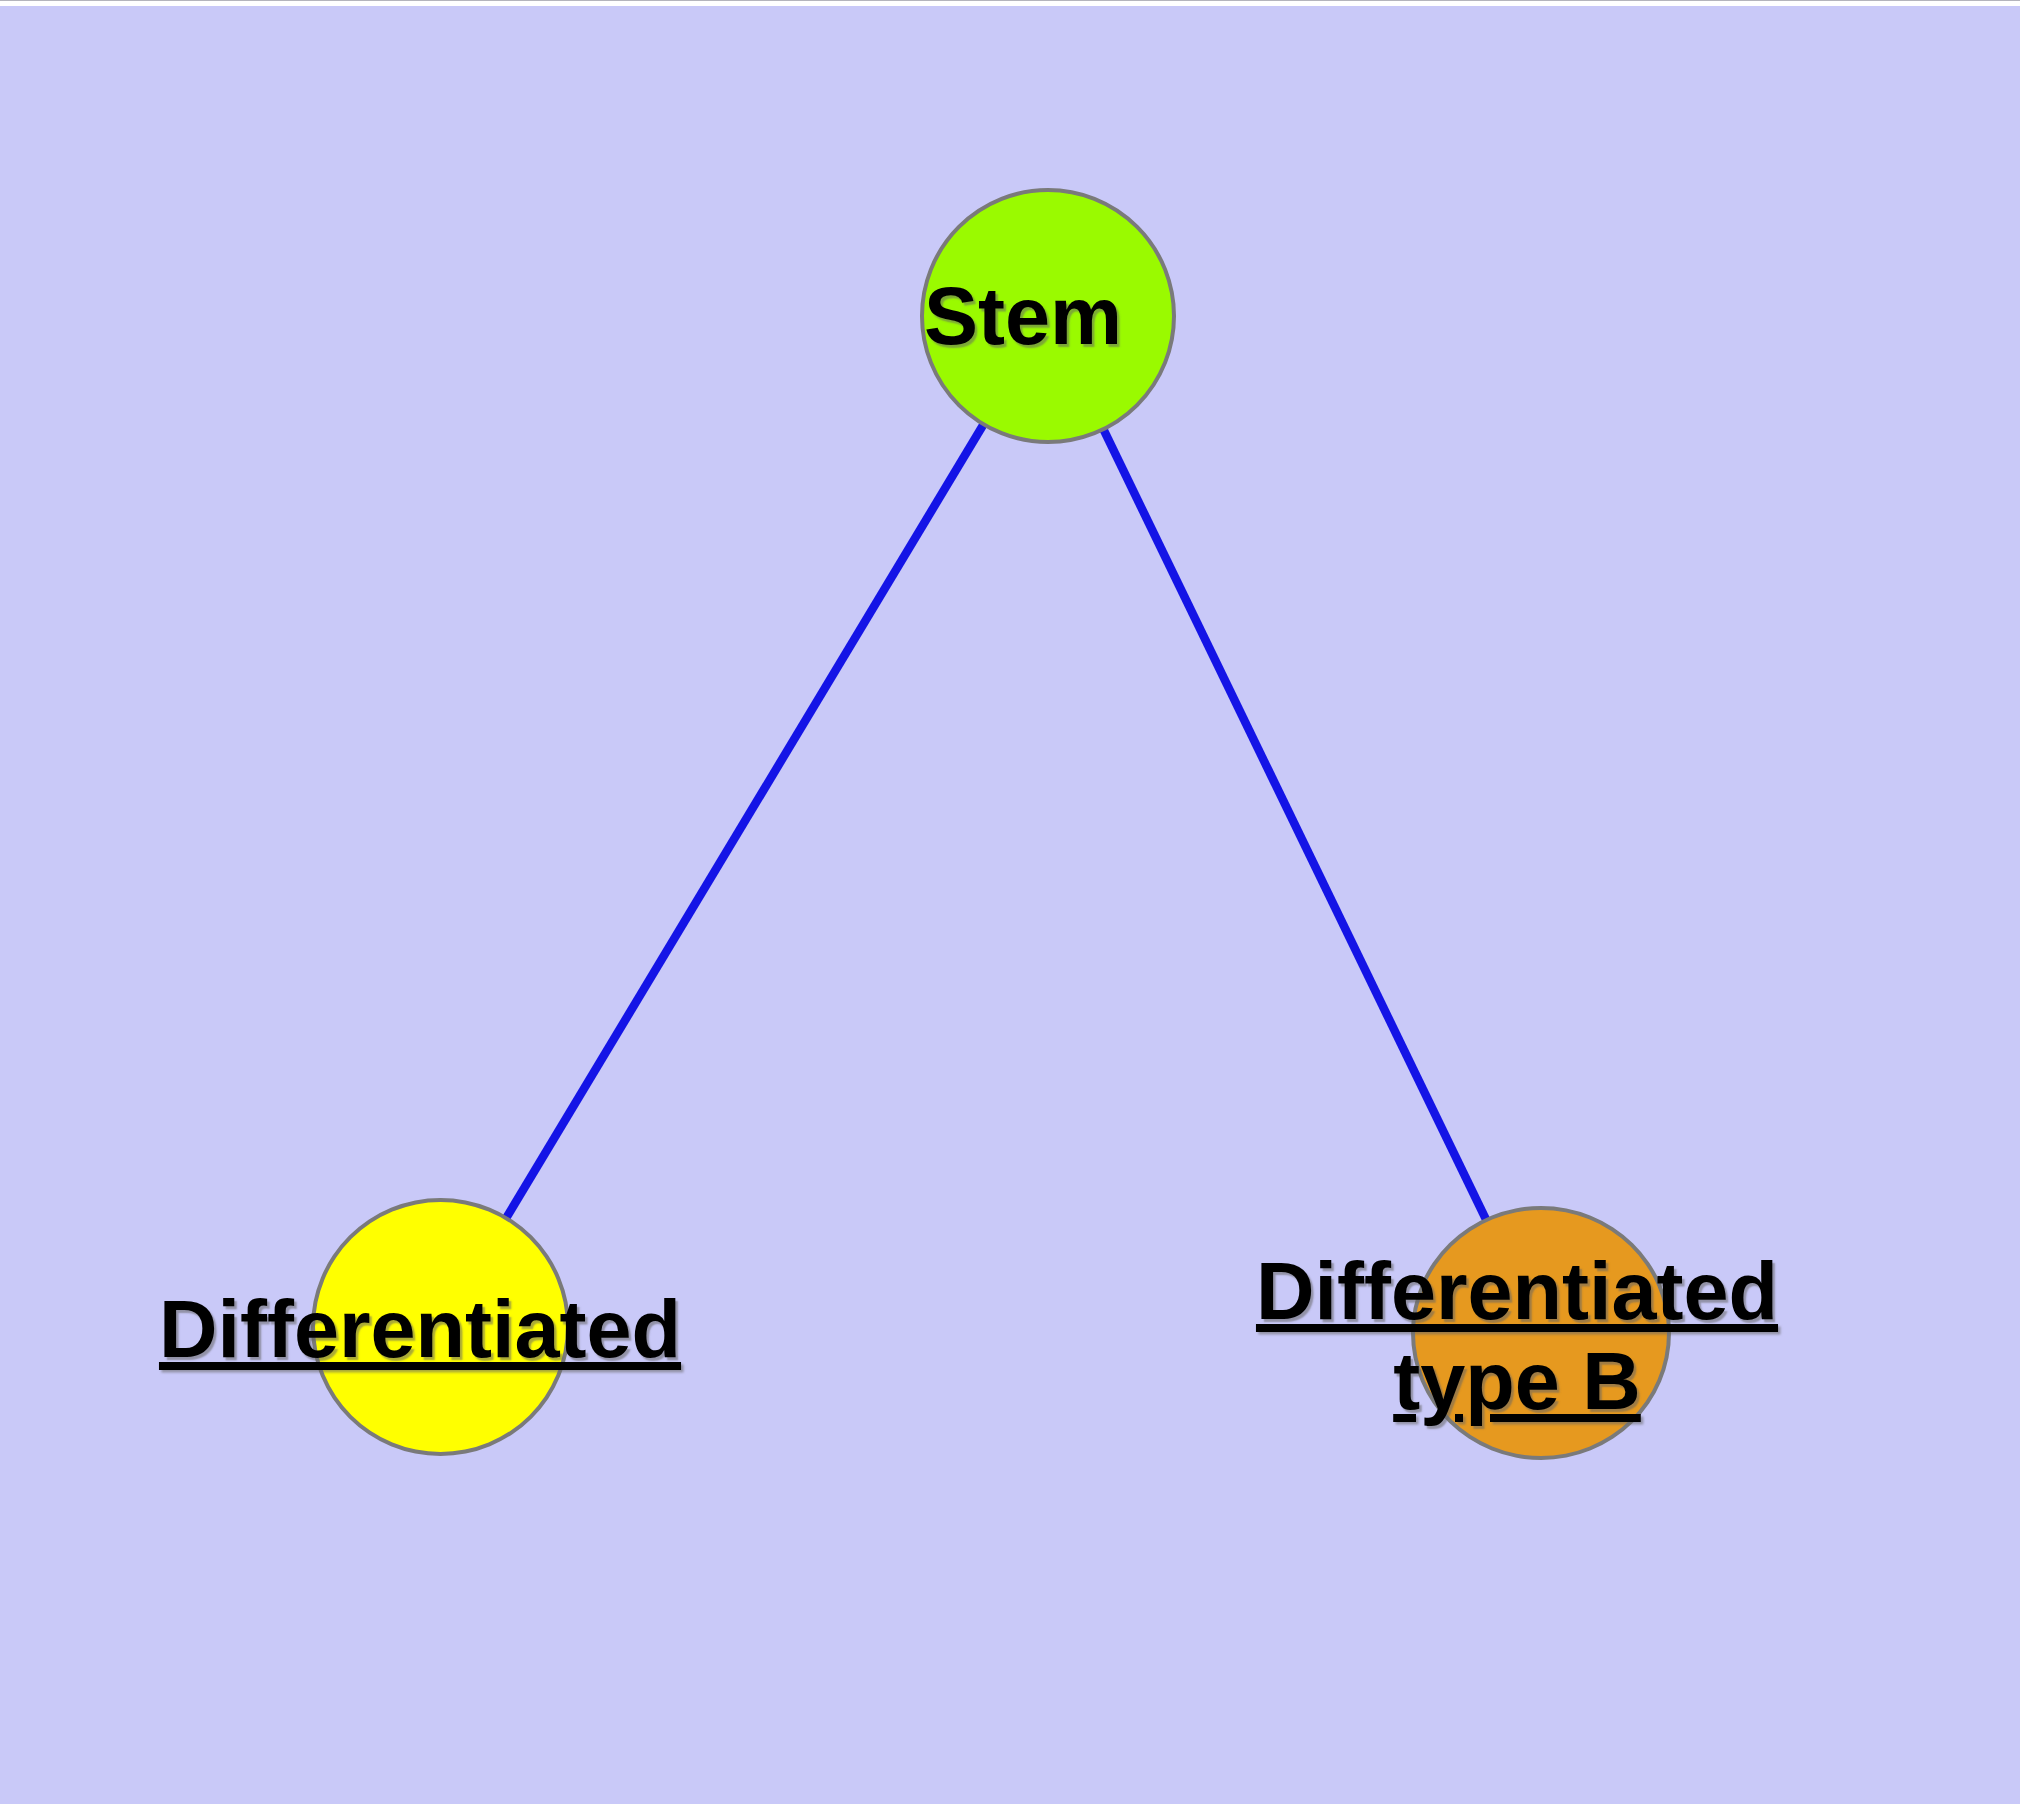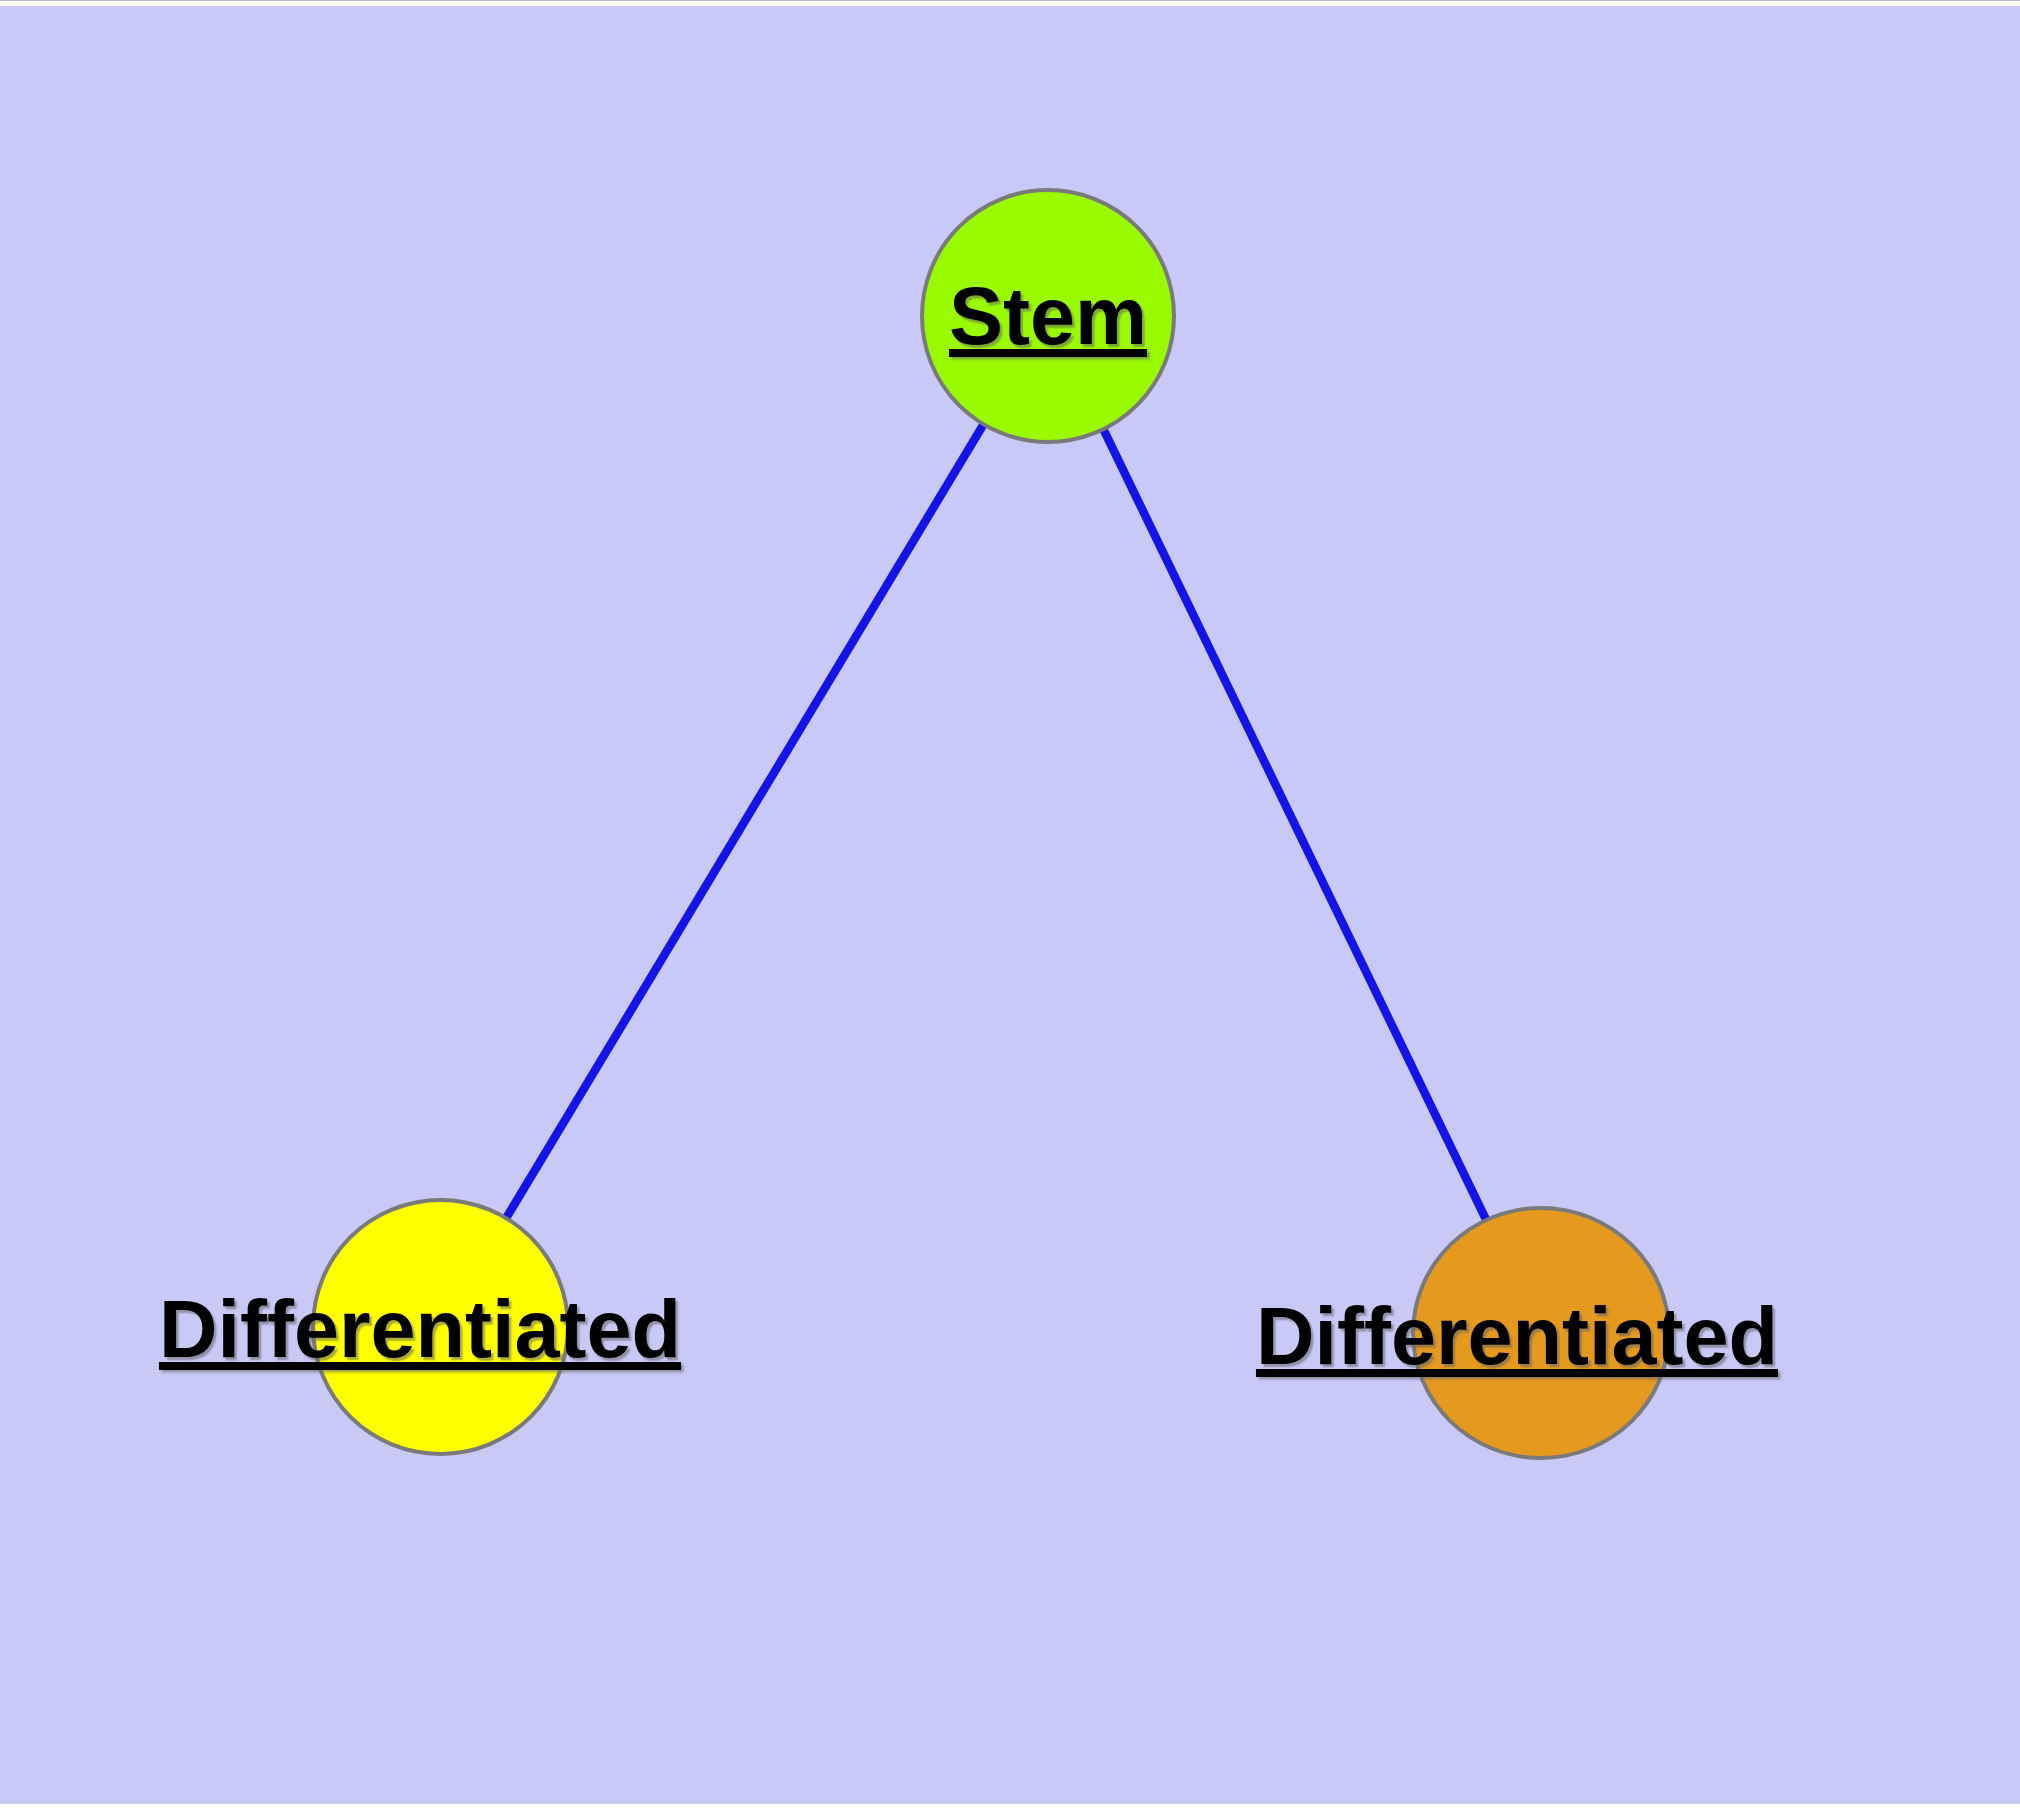--- a/index.html
+++ b/index.html
@@ -44,22 +44,21 @@
     z-index: 1;
   }
   .node {
     position: absolute;
     border-radius: 50%;
     border: 4.2px solid #7a7a7a;
     box-sizing: border-box;
     z-index: 2;
     display: flex;
     align-items: center;
-    justify-content: center;
-    text-decoration: underline;
+    justify-content: flex-start;
   }
   .node-stem {
     left: 920px; top: 188px;
     width: 256px; height: 256px;
   }
   .node-type-a {
     left: 311px; top: 1198px;
     width: 259px; height: 258px;
   }
   .node-type-b {
@@ -108,14 +107,15 @@
 <div class="node node-type-a" data-bind-style="backgroundColor:diagram.nodes.type_a.fill" style="background-color: rgb(255, 255, 0);"></div>
 
 <div class="node node-type-b" data-bind-style="backgroundColor:diagram.nodes.type_b.fill" style="background-color: rgb(230, 153, 31);"></div>
 
 <div class="float-label label-type-a">
   <div data-bind="diagram.nodes.type_a.label_line1">Differentiated</div>
 </div>
 
 <div class="float-label label-type-b">
   <div data-bind="diagram.nodes.type_b.label_line1">Differentiated</div>
+  <div data-bind="diagram.nodes.type_b.label_line2">type B</div>
 </div>
 
 
 </body></html>

